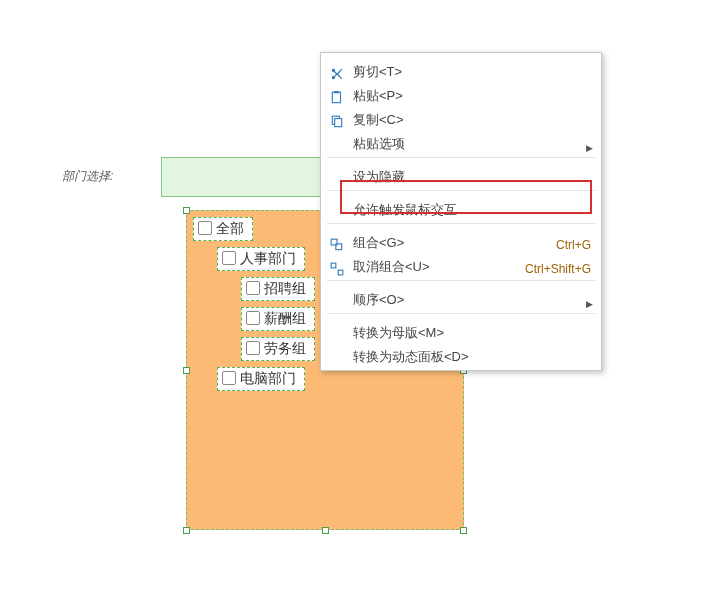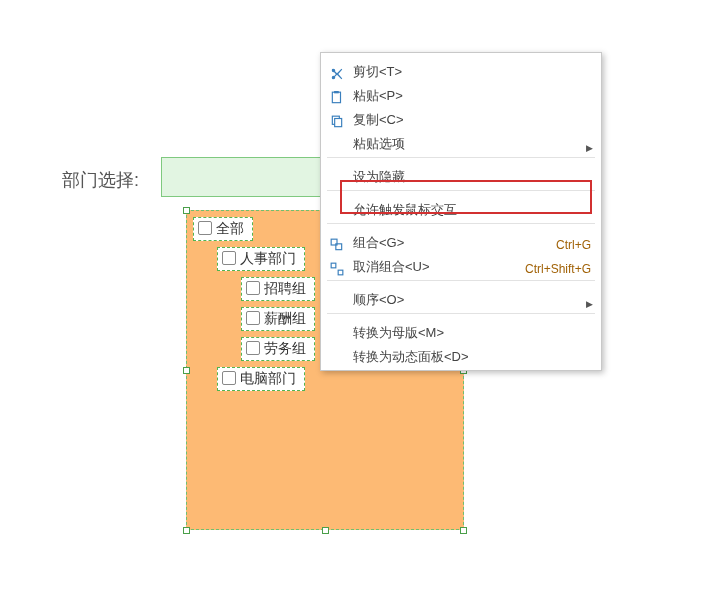--- a/index.html
+++ b/index.html
@@ -12,22 +12,23 @@
     font-size: 14px;
     overflow: hidden;
     position: relative;
     color: #444;
   }
   
   .field-label {
     position: absolute;
     left: 62px;
     top: 168px;
-    font-size: 18px;
+    font-size: 12px;
     color: #555;
+    font-style: italic;
   }
   
   .panel {
     position: absolute;
     left: 161px;
     top: 157px;
     width: 300px;
     height: 40px;
     background: #e2f5e2;
     border: 1px solid #7fc97f;

